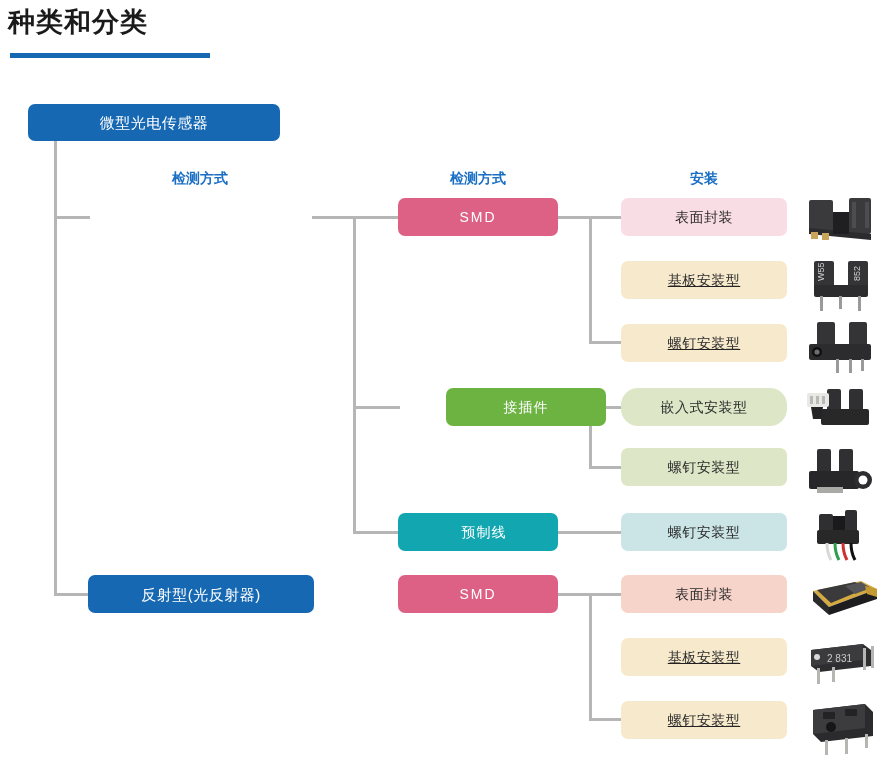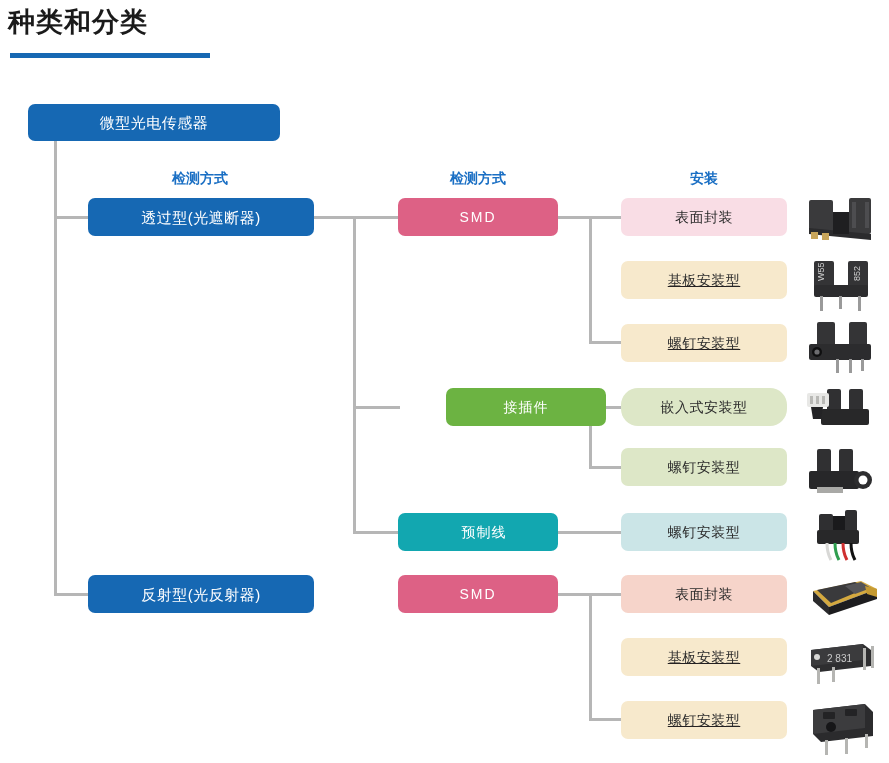--- a/index.html
+++ b/index.html
@@ -112,23 +112,20 @@
   <div class="line h" style="left:557px;top:531px;width:66px;"></div>
 
   <div class="line h" style="left:557px;top:593px;width:66px;"></div>
   <div class="line v" style="left:589px;top:593px;height:128px;"></div>
   <div class="line h" style="left:589px;top:718px;width:34px;"></div>
 
   <div class="node root" style="left:28px;top:104px;width:252px;height:37px;">
     <span class="node-label">微型光电传感器</span>
   </div>
 
-  <div class="node lvl1" style="left:88px;top:198px;width:226px;height:38px;">
-    <span class="node-label">透过型(光遮断器)</span>
-  </div>
 
   <div class="node lvl1" style="left:88px;top:575px;width:226px;height:38px;">
     <span class="node-label">反射型(光反射器)</span>
   </div>
 
   <div class="node smd" style="left:398px;top:198px;width:160px;height:38px;">
     <span class="node-label">SMD</span>
   </div>
 
   <div class="node conn" style="left:398px;top:388px;width:160px;height:38px;">

